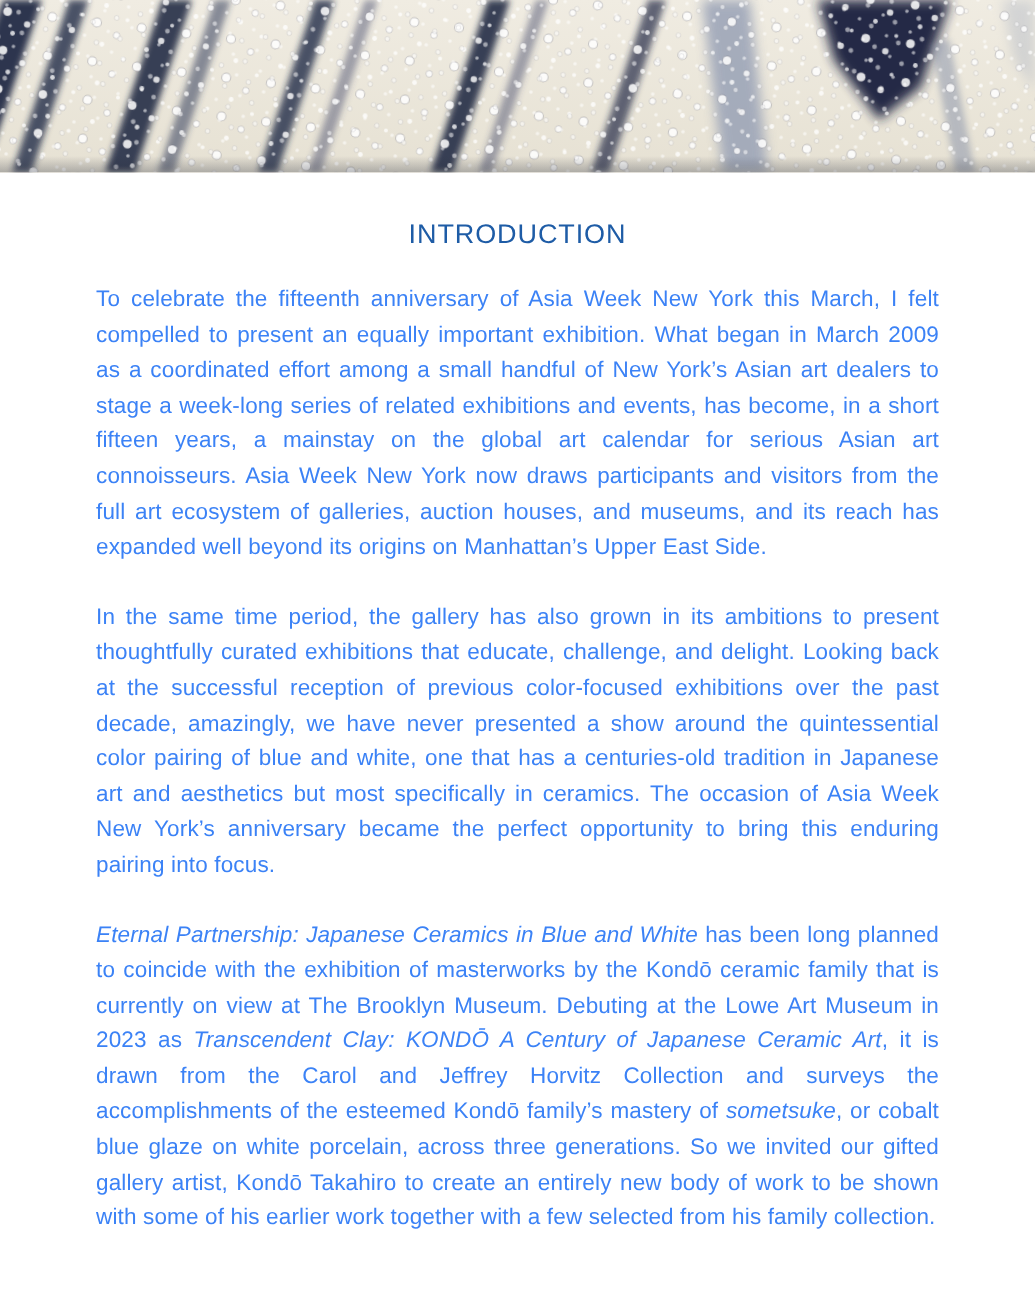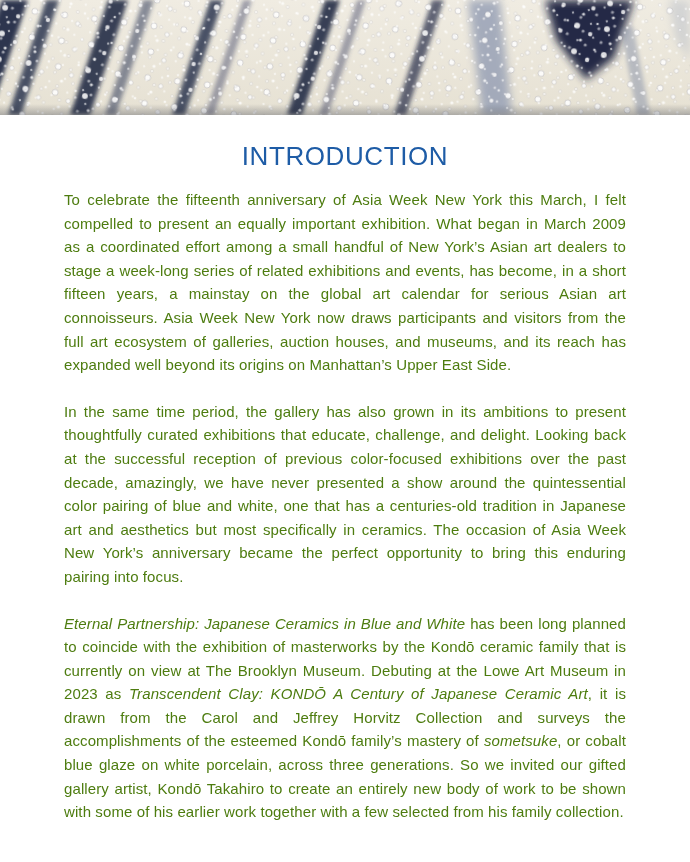--- a/index.html
+++ b/index.html
@@ -22,33 +22,33 @@
     line-height: 0;
     background: #e9e4d8;
   }
   .header-photo svg { display: block; }
   .content {
     padding: 0 64px;
   }
   .page-title {
     margin: 26px 0 17px 0;
     text-align: center;
-    font-size: 26px;
+    font-size: 18px;
     line-height: 30px;
     font-weight: 400;
     letter-spacing: 0.6px;
     color: var(--accent, #1e5ca6);
   }
   .body-para {
     margin: 0 0 23px 0;
     font-size: 15px;
     line-height: 23.6px;
     text-align: justify;
     letter-spacing: 0.1px;
-    color: #4d7c0f;
+    color: #3b82f6;
   }
   .body-para em {
   }
 </style>
 </head>
 <body>
 
 <div class="header-photo">
   <svg width="690" height="115" viewBox="0 0 690 115" xmlns="http://www.w3.org/2000/svg">
     <defs>

